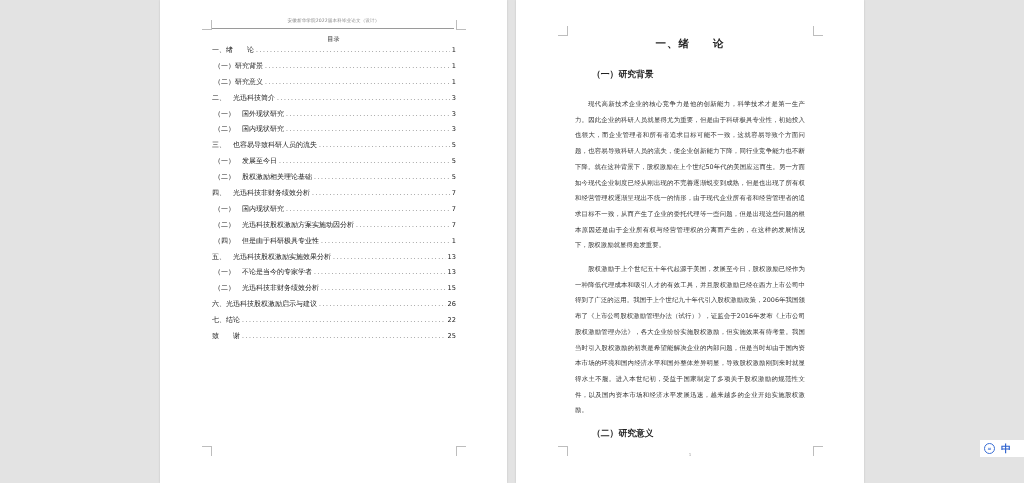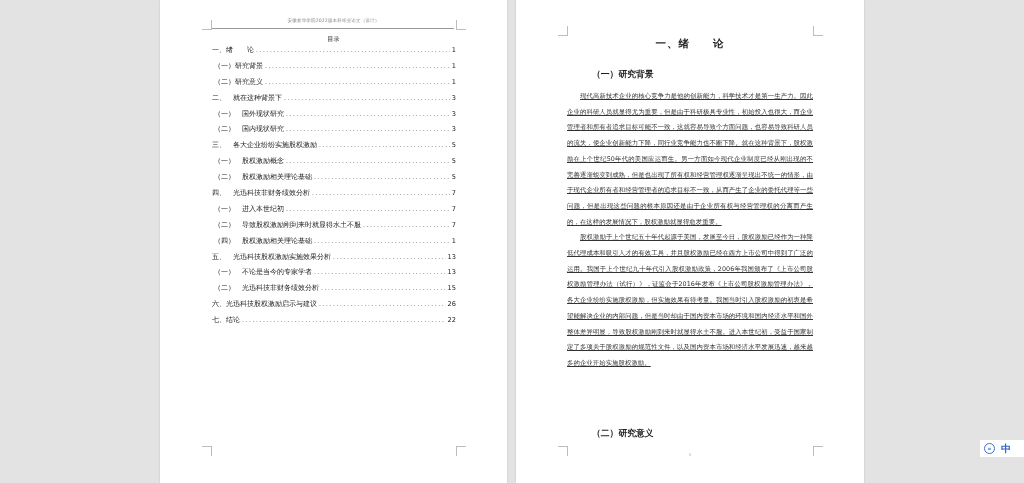--- a/index.html
+++ b/index.html
@@ -53,21 +53,21 @@
     font-size:10.5px; font-weight:bold; letter-spacing:1px; color:#222;
   }
   .section-title {
     position:absolute; left:76px; font-size:8.8px; color:#222; font-weight:bold;
   }
   .body-text {
     position:absolute; left:51px; width:246px;
     font-size:6.4px; line-height:15.7px; color:#333;
     text-align:justify; letter-spacing:0.05px;
   }
-  .body-text p { margin:0; text-indent:13px;text-decoration:underline; }
+  .body-text p { margin:8px; text-indent:13px; }
   .page-num {
     position:absolute; top:452px; left:0; width:100%; text-align:center;
     font-size:4px; color:#999;
   }
 
   .ime {
     position:absolute; left:980px; top:440px; width:44px; height:17px;
     background:#fff; display:flex; align-items:center; gap:6px; padding-left:4px;
     box-sizing:border-box;
   }
@@ -97,66 +97,66 @@
         <span class="lbl">（一）研究背景</span>
         <span class="dots"></span>
         <span class="pg">1</span>
       </div>
       <div class="toc-row l2">
         <span class="lbl">（二）研究意义</span>
         <span class="dots"></span>
         <span class="pg">1</span>
       </div>
       <div class="toc-row">
-        <span class="lbl">二、　就在这种背景下</span>
+        <span class="lbl">二、　光迅科技简介</span>
         <span class="dots"></span>
         <span class="pg">3</span>
       </div>
       <div class="toc-row l2">
         <span class="lbl">（一）　国外现状研究</span>
         <span class="dots"></span>
         <span class="pg">3</span>
       </div>
       <div class="toc-row l2">
         <span class="lbl">（二）　国内现状研究</span>
         <span class="dots"></span>
         <span class="pg">3</span>
       </div>
       <div class="toc-row">
-        <span class="lbl">三、　各大企业纷纷实施股权激励</span>
+        <span class="lbl">三、　也容易导致科研人员的流失</span>
         <span class="dots"></span>
         <span class="pg">5</span>
       </div>
       <div class="toc-row l2">
-        <span class="lbl">（一）　股权激励概念</span>
+        <span class="lbl">（一）　发展至今日</span>
         <span class="dots"></span>
         <span class="pg">5</span>
       </div>
       <div class="toc-row l2">
         <span class="lbl">（二）　股权激励相关理论基础</span>
         <span class="dots"></span>
         <span class="pg">5</span>
       </div>
       <div class="toc-row">
         <span class="lbl">四、　光迅科技非财务绩效分析</span>
         <span class="dots"></span>
         <span class="pg">7</span>
       </div>
       <div class="toc-row l2">
-        <span class="lbl">（一）　进入本世纪初</span>
+        <span class="lbl">（一）　国内现状研究</span>
         <span class="dots"></span>
         <span class="pg">7</span>
       </div>
       <div class="toc-row l2">
-        <span class="lbl">（二）　导致股权激励刚到来时就显得水土不服</span>
+        <span class="lbl">（二）　光迅科技股权激励方案实施动因分析</span>
         <span class="dots"></span>
         <span class="pg">7</span>
       </div>
       <div class="toc-row l2">
-        <span class="lbl">（四）　股权激励相关理论基础</span>
+        <span class="lbl">（四）　但是由于科研极具专业性</span>
         <span class="dots"></span>
         <span class="pg">1</span>
       </div>
       <div class="toc-row">
         <span class="lbl">五、　光迅科技股权激励实施效果分析</span>
         <span class="dots"></span>
         <span class="pg">13</span>
       </div>
       <div class="toc-row l2">
         <span class="lbl">（一）　不论是当今的专家学者</span>
@@ -170,20 +170,25 @@
       </div>
       <div class="toc-row">
         <span class="lbl">六、光迅科技股权激励启示与建议</span>
         <span class="dots"></span>
         <span class="pg">26</span>
       </div>
       <div class="toc-row">
         <span class="lbl">七、结论</span>
         <span class="dots"></span>
         <span class="pg">22</span>
+      </div>
+      <div class="toc-row">
+        <span class="lbl">致　　谢</span>
+        <span class="dots"></span>
+        <span class="pg">25</span>
       </div>
     </div>
   <div class="corner c-bl" style="left:42px;top:446px;"></div>
   <div class="corner c-br" style="left:296px;top:446px;"></div>
 </div>
 
 <div class="page" id="page2">
   <div class="corner c-tl" style="left:42px;top:26px;"></div>
   <div class="corner c-tr" style="left:297px;top:26px;"></div>
   <div class="chapter-title">一、绪　　论</div>

